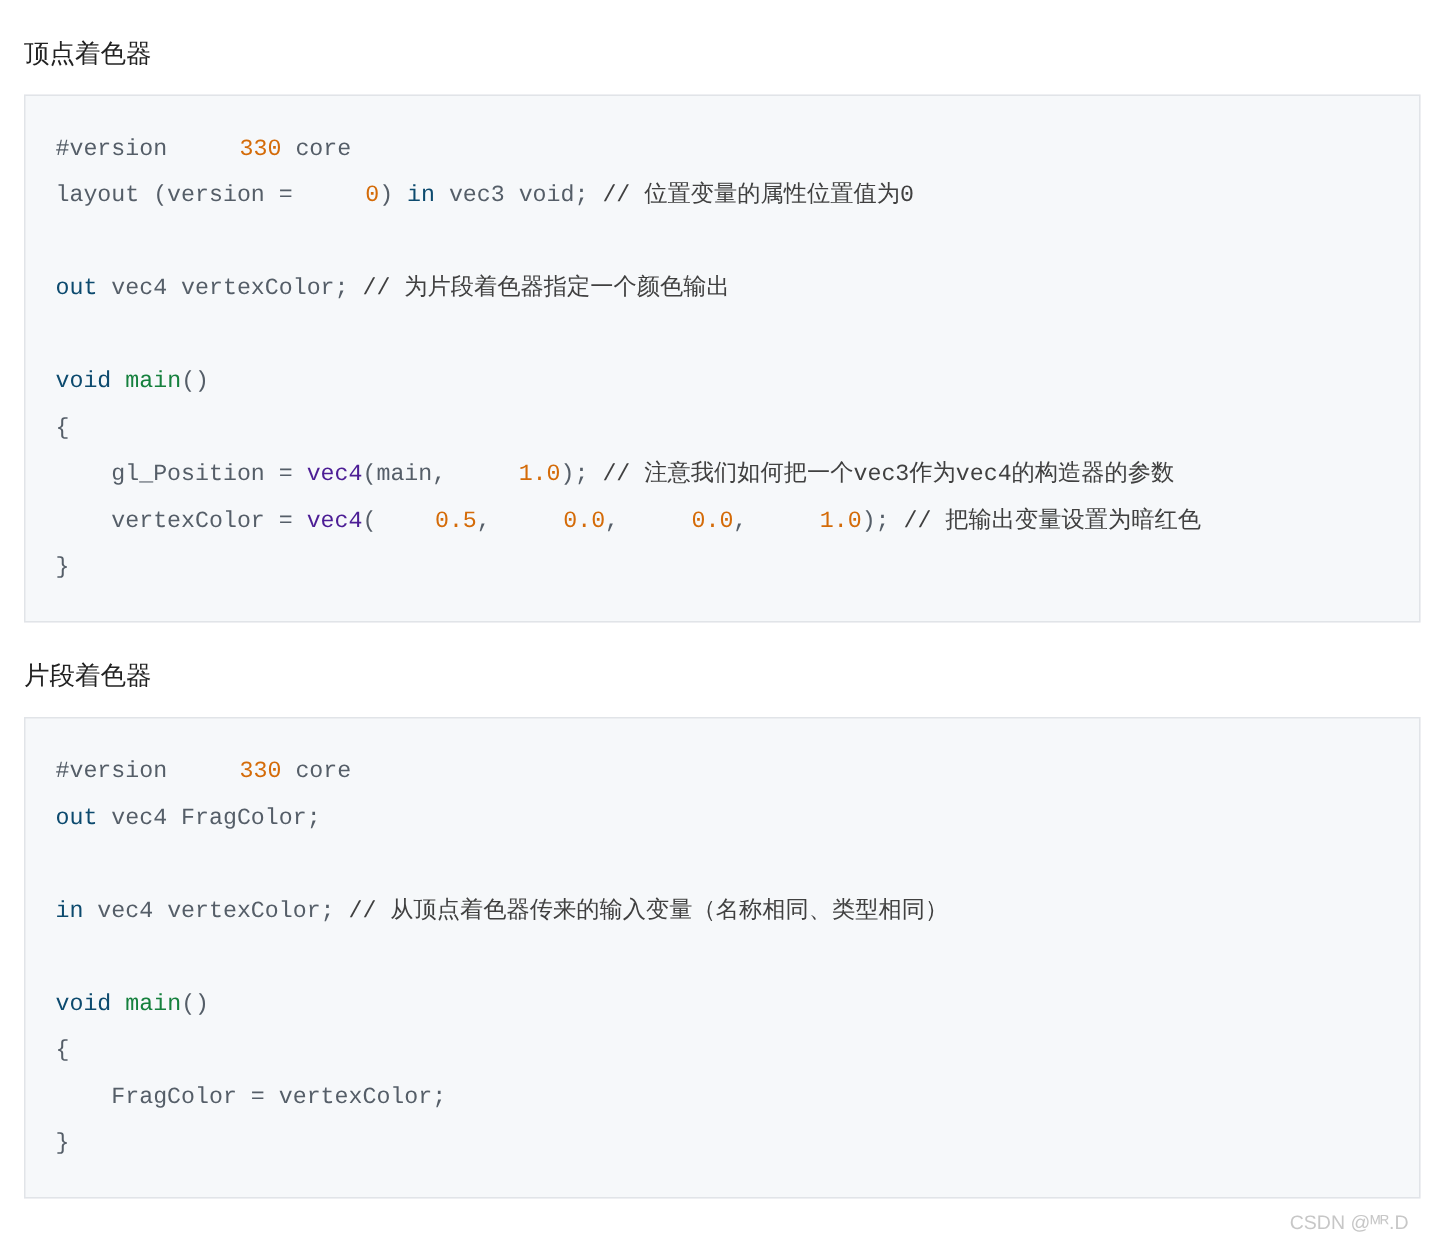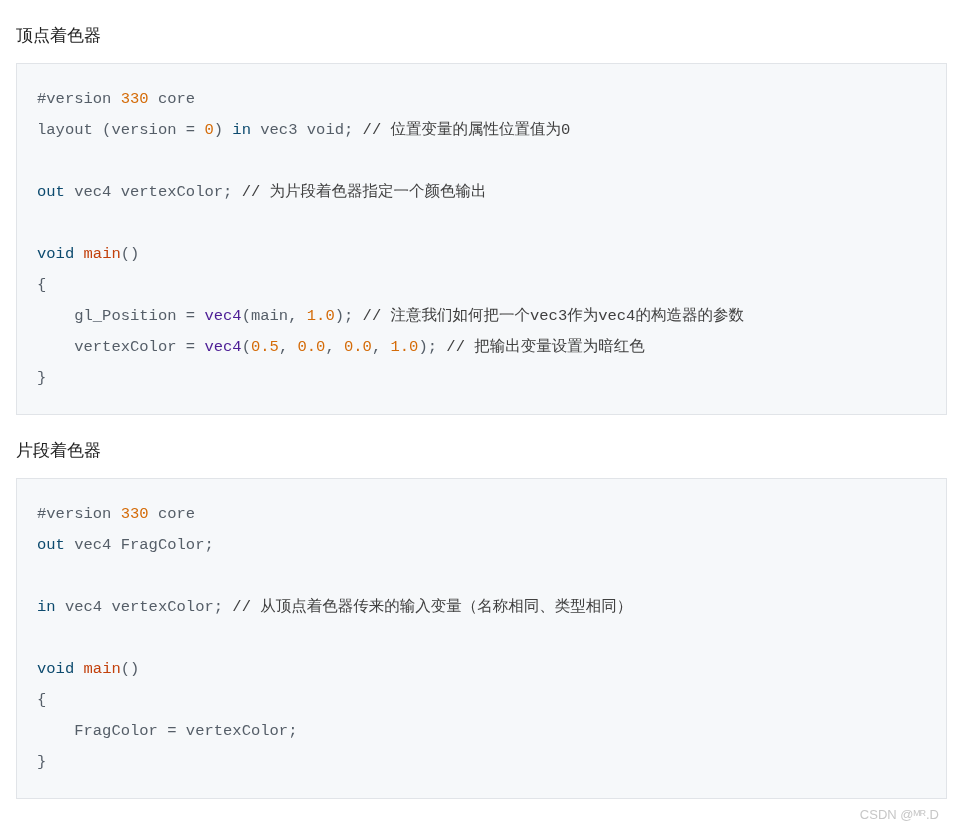--- a/index.html
+++ b/index.html
@@ -27,22 +27,22 @@
       font-family: "SFMono-Regular", Consolas, "Liberation Mono", Menlo, monospace;
       font-size: 15.5px;
       line-height: 2.0;
       color: #555e68;
       margin-bottom: 24px;
       overflow-x: auto;
       white-space: pre;
     }
     .kw-void { color: #0c4a6e; }
     .kw-type { color: #4c1d95; }
-    .fnname { color: #c2410c; }
-    .num { color: #d46b08; }
+    .fnname { color: #15803d; }
+    .num { color: #d46b08; margin-left: 39px; }
     .comment { color: #404040; }
     .watermark {
       position: fixed;
       bottom: 8px;
       right: 24px;
       color: #c7c7c7;
       font-size: 13px;
       font-family: sans-serif;
     }
   </style>

